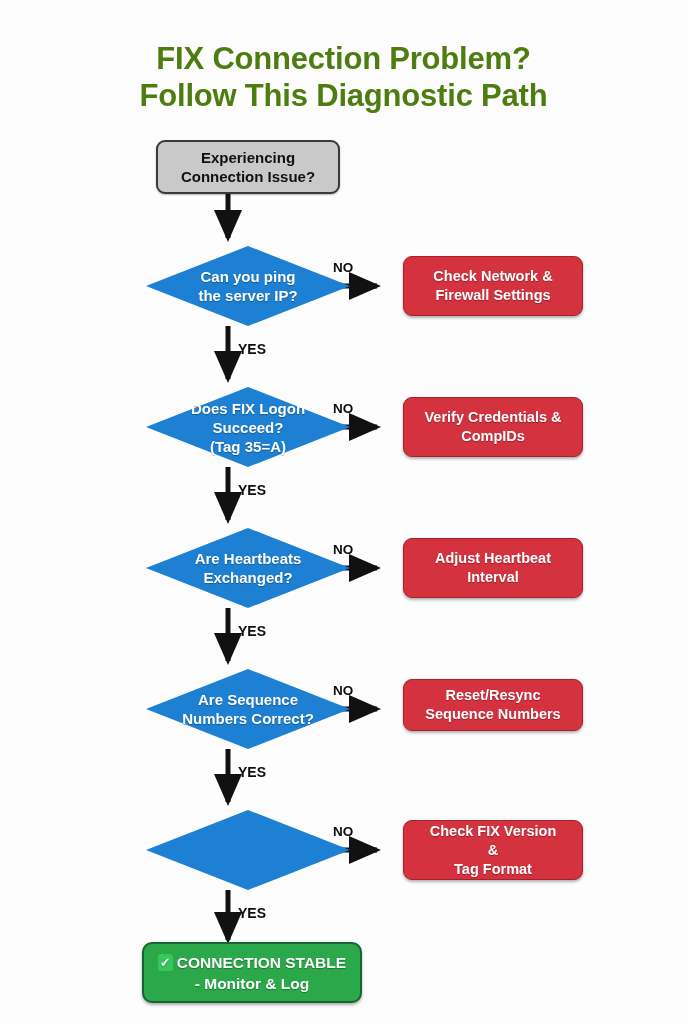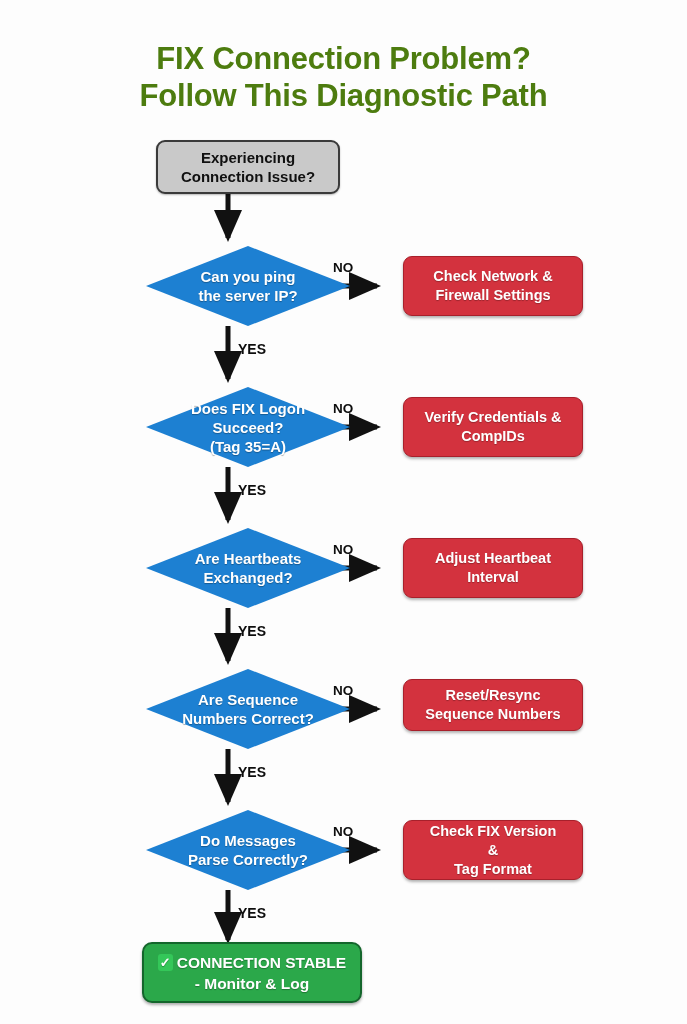--- a/index.html
+++ b/index.html
@@ -234,24 +234,20 @@
   </div>
   <div class="edge-label no" style="left:333px; top:683px;">NO</div>
   <div class="edge-label" style="left:238px; top:764px;">YES</div>
   <div class="node action" style="left:383px; top:679px; width:180px; height:52px; flex-direction:column;">
     <span>Reset/Resync</span>
     <span>Sequence Numbers</span>
   </div>
 
   <div class="node decision" style="left:126px; top:810px; width:204px; height:80px;">
     <span class="diamond-shape"></span>
-    <span class="diamond-label">
-      <span>Do Messages</span><br>
-      <span>Parse Correctly?</span>
-    </span>
   </div>
   <div class="edge-label no" style="left:333px; top:824px;">NO</div>
   <div class="edge-label" style="left:238px; top:905px;">YES</div>
   <div class="node success" style="left:122px; top:942px; width:220px; height:61px; flex-direction:column;">
     <span>
       <span class="check-glyph">✓</span><span>CONNECTION STABLE</span>
     </span>
     <span>- Monitor &amp; Log</span>
   </div>
 

